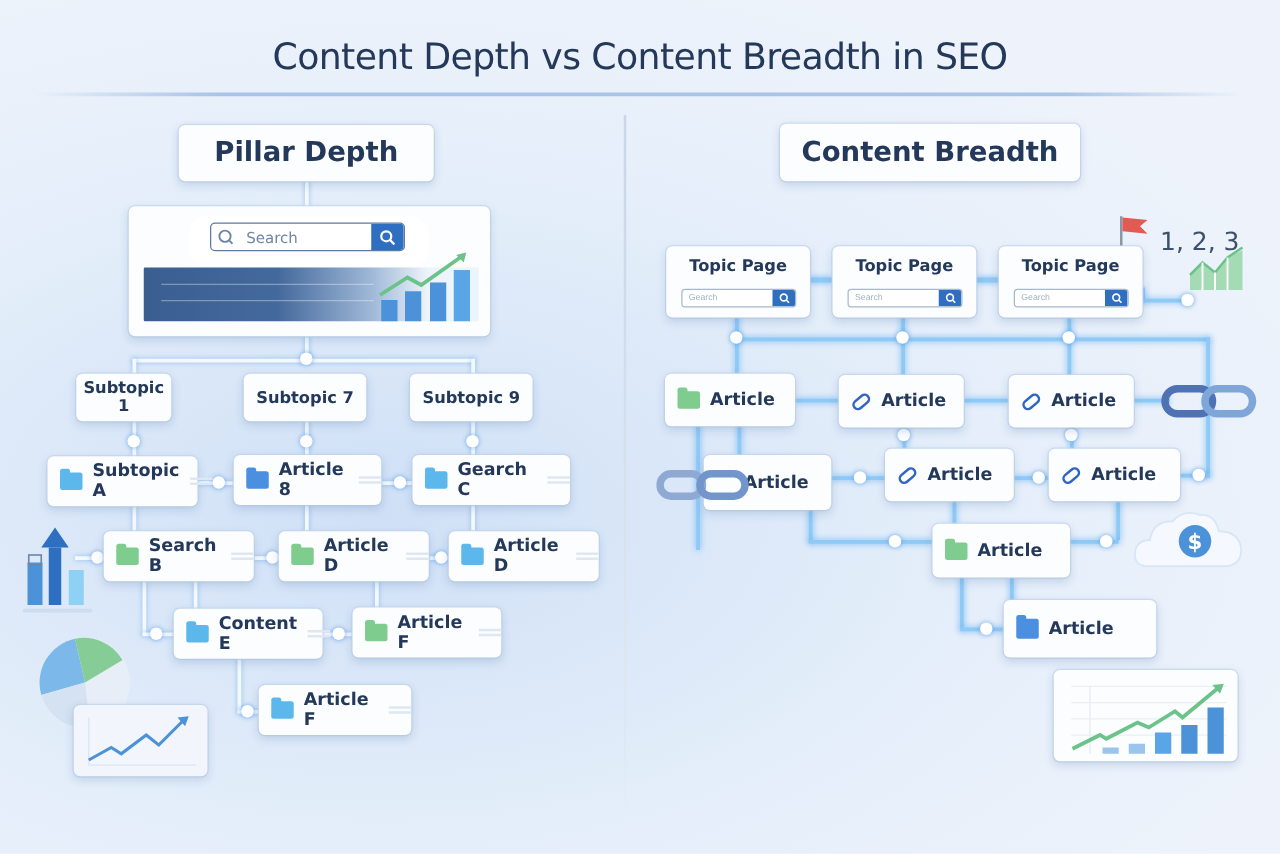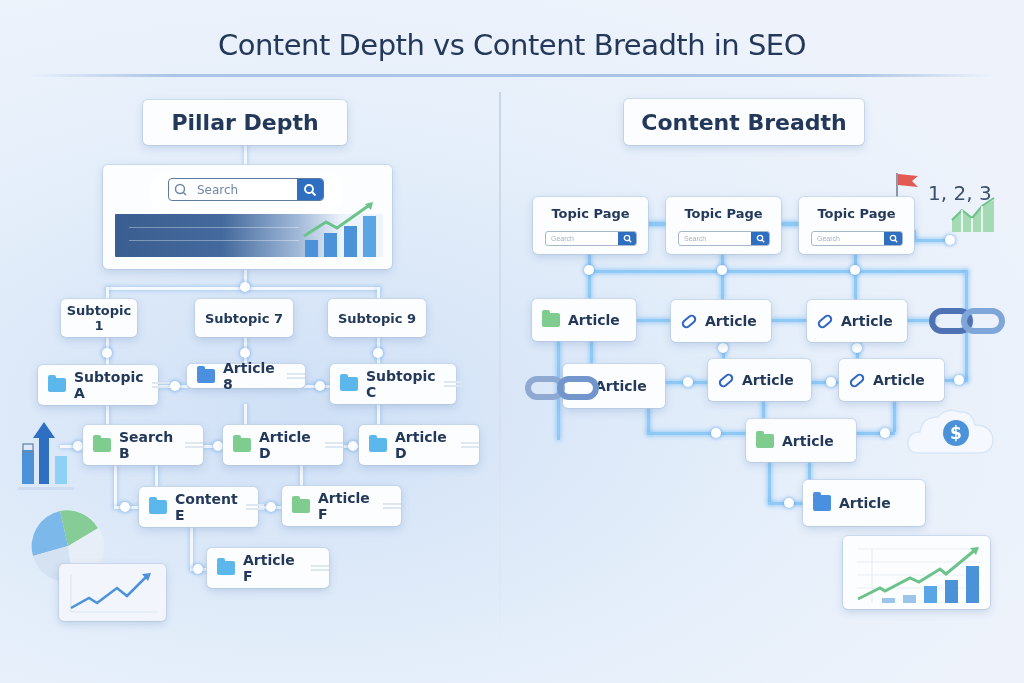--- a/index.html
+++ b/index.html
@@ -123,28 +123,28 @@
 
   <div class="card topic-title" style="left:61px;top:299px;width:76px;height:38px;display:flex;align-items:center;justify-content:center;">Subtopic 1</div>
   <div class="card topic-title" style="left:195px;top:299px;width:98px;height:38px;display:flex;align-items:center;justify-content:center;">Subtopic 7</div>
   <div class="card topic-title" style="left:328px;top:299px;width:98px;height:38px;display:flex;align-items:center;justify-content:center;">Subtopic 9</div>
 
   <div class="card node" style="left:38px;top:365px;width:120px;height:40px;">
     <span class="folder f-blue"></span>
     <span>Subtopic A</span>
     <span class="bars"></span>
   </div>
-  <div class="card node" style="left:187px;top:364px;width:118px;height:24px;justify-content:flex-end;">
+  <div class="card node" style="left:187px;top:364px;width:118px;height:40px;justify-content:flex-end;">
     <span class="folder f-dblue"></span>
     <span>Article 8</span>
     <span class="bars"></span>
   </div>
   <div class="card node" style="left:330px;top:364px;width:126px;height:40px;">
     <span class="folder f-blue"></span>
-    <span>Subtopic C</span>
+    <span>Gearch C</span>
     <span class="bars"></span>
   </div>
 
   <div class="card node" style="left:83px;top:425px;width:120px;height:40px;">
     <span class="folder f-green"></span>
     <span>Search B</span>
     <span class="bars"></span>
   </div>
   <div class="card node" style="left:223px;top:425px;width:120px;height:40px;">
     <span class="folder f-green"></span>

